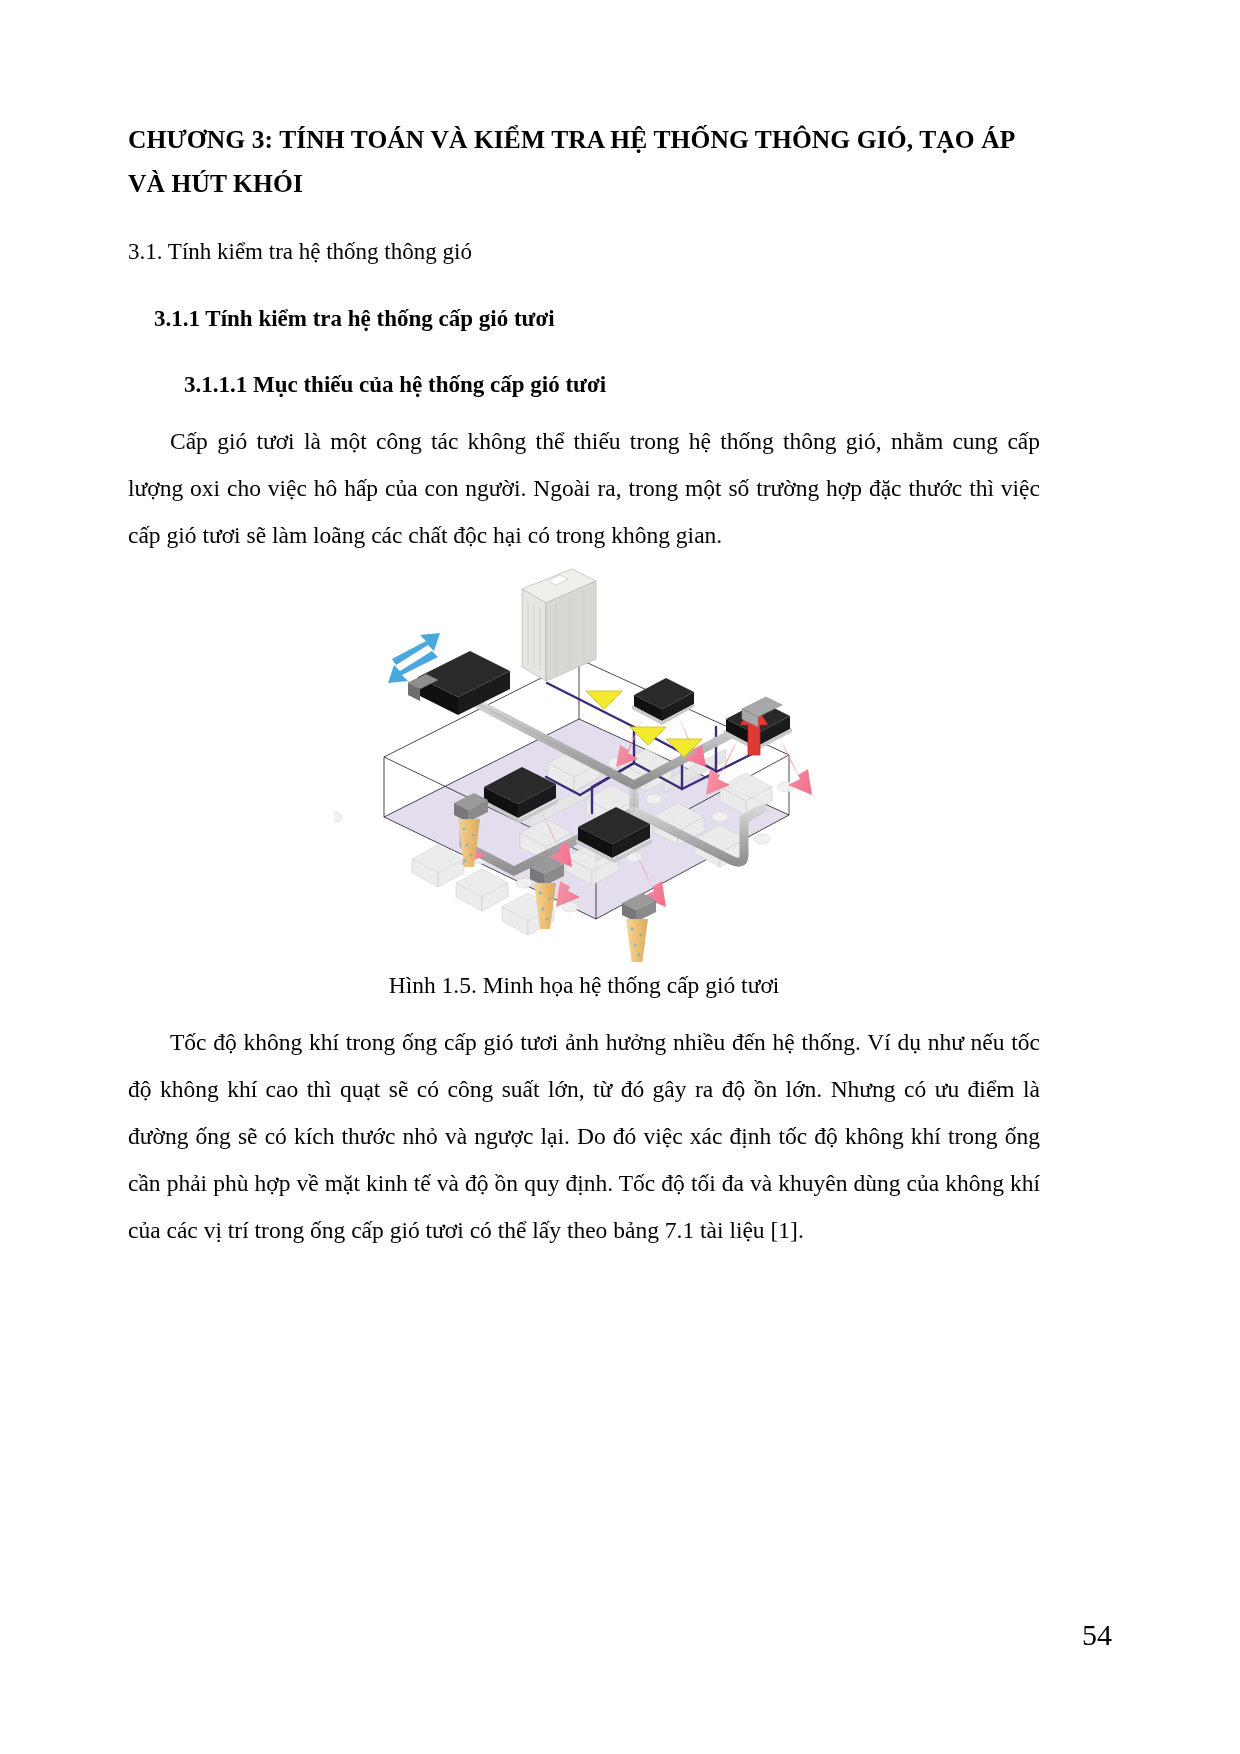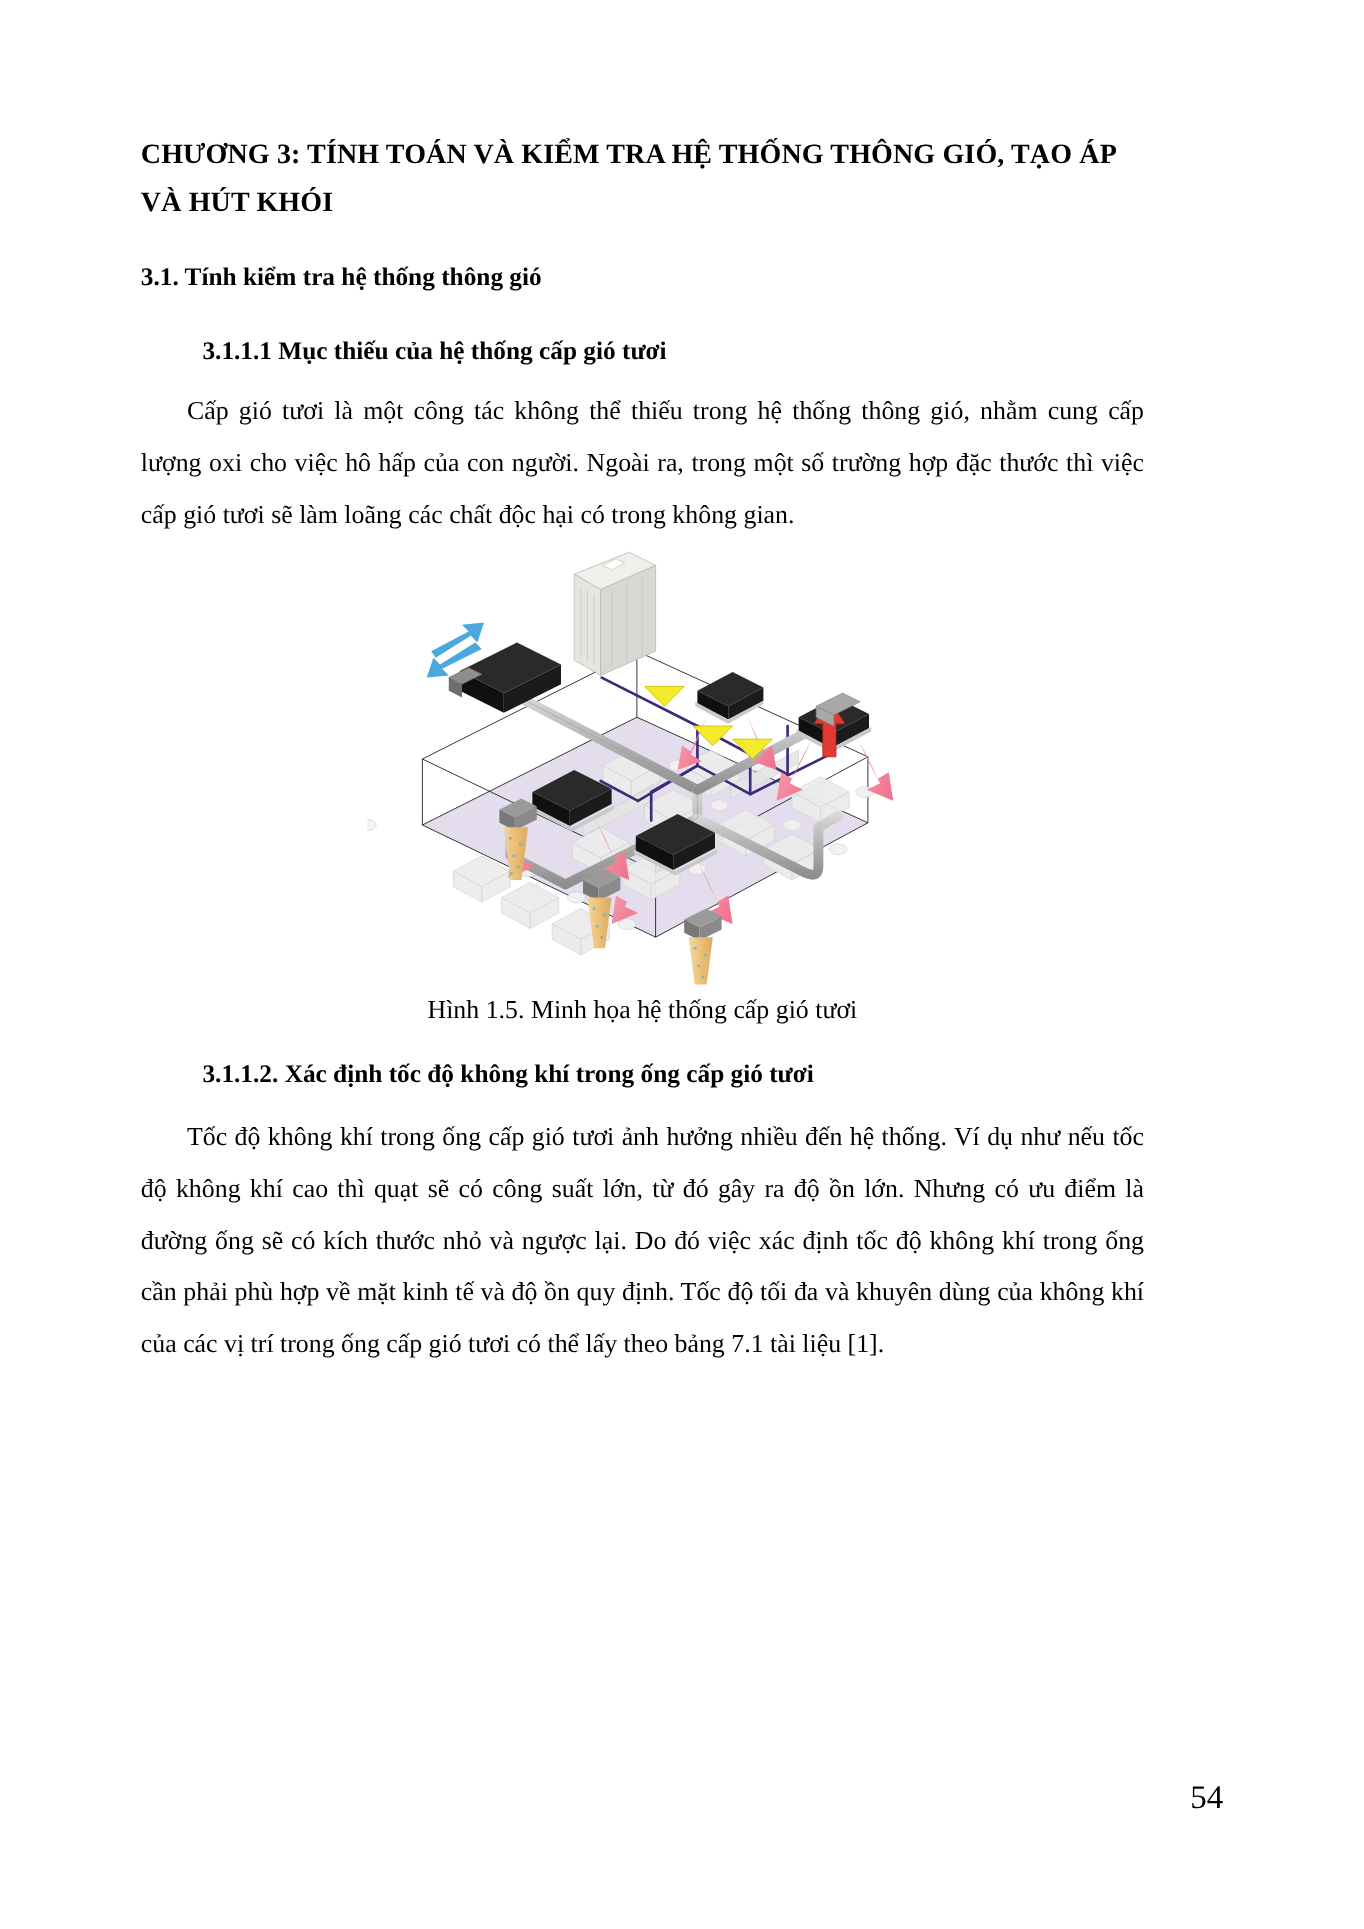--- a/index.html
+++ b/index.html
@@ -32,21 +32,21 @@
   .chapter-title {
     font-size: 25.5px;
     font-weight: bold;
     line-height: 1.72;
     text-align: left;
     margin: 0 0 4px 0;
     letter-spacing: 0.1px;
   }
   .h2 {
     font-size: 23px;
-    font-weight: bold;
+    font-weight: normal;
     margin: 28px 0 0 0;
     line-height: 1.6;
   }
   .h3 {
     font-size: 23px;
     font-weight: bold;
     margin: 30px 0 0 26px;
     line-height: 1.6;
   }
   .h4 {
@@ -103,20 +103,21 @@
 </head>
 <body>
 
 <div class="page">
   <div class="content">
 
     <h1 class="chapter-title">CHƯƠNG 3: TÍNH TOÁN VÀ KIỂM TRA HỆ THỐNG THÔNG GIÓ, TẠO ÁP VÀ HÚT KHÓI</h1>
 
     <h2 class="h2">3.1. Tính kiểm tra hệ thống thông gió</h2>
 
+    <h3 class="h3">3.1.1 Tính kiểm tra hệ thống cấp gió tươi</h3>
 
     <h4 class="h4">3.1.1.1 Mục thiếu của hệ thống cấp gió tươi</h4>
 
     <p class="body">Cấp gió tươi là một công tác không thể thiếu trong hệ thống thông gió, nhằm cung cấp lượng oxi cho việc hô hấp của con người. Ngoài ra, trong một số trường hợp đặc thước thì việc cấp gió tươi sẽ làm loãng các chất độc hại có trong không gian.</p>
 
     <div class="figure">
       <svg class="figure-img" viewBox="0 0 500 395" xmlns="http://www.w3.org/2000/svg">
         <defs>
           <linearGradient id="gBox" x1="0" y1="0" x2="0" y2="1">
             <stop offset="0" stop-color="#fdfdfd"></stop>
@@ -364,20 +365,19 @@
 
         <g fill="#a8a8a8" stroke="#8a8a8a" stroke-width="0.6">
           <polygon points="408,142 432,130 448,138 424,150"></polygon>
           <polygon points="408,142 408,152 424,160 424,150"></polygon>
         </g>
       </svg>
 
       <div class="figure-caption">Hình 1.5. Minh họa hệ thống cấp gió tươi</div>
     </div>
 
-    <h4 class="h4 tight">3.1.1.2. Xác định tốc độ không khí trong ống cấp gió tươi</h4>
 
     <p class="body last">Tốc độ không khí trong ống cấp gió tươi ảnh hưởng nhiều đến hệ thống. Ví dụ như nếu tốc độ không khí cao thì quạt sẽ có công suất lớn, từ đó gây ra độ ồn lớn. Nhưng có ưu điểm là đường ống sẽ có kích thước nhỏ và ngược lại. Do đó việc xác định tốc độ không khí trong ống cần phải phù hợp về mặt kinh tế và độ ồn quy định. Tốc độ tối đa và khuyên dùng của không khí của các vị trí trong ống cấp gió tươi có thể lấy theo bảng 7.1 tài liệu [1].</p>
 
   </div>
 
   <div class="page-number">54</div>
 </div>
 
 </body></html>

